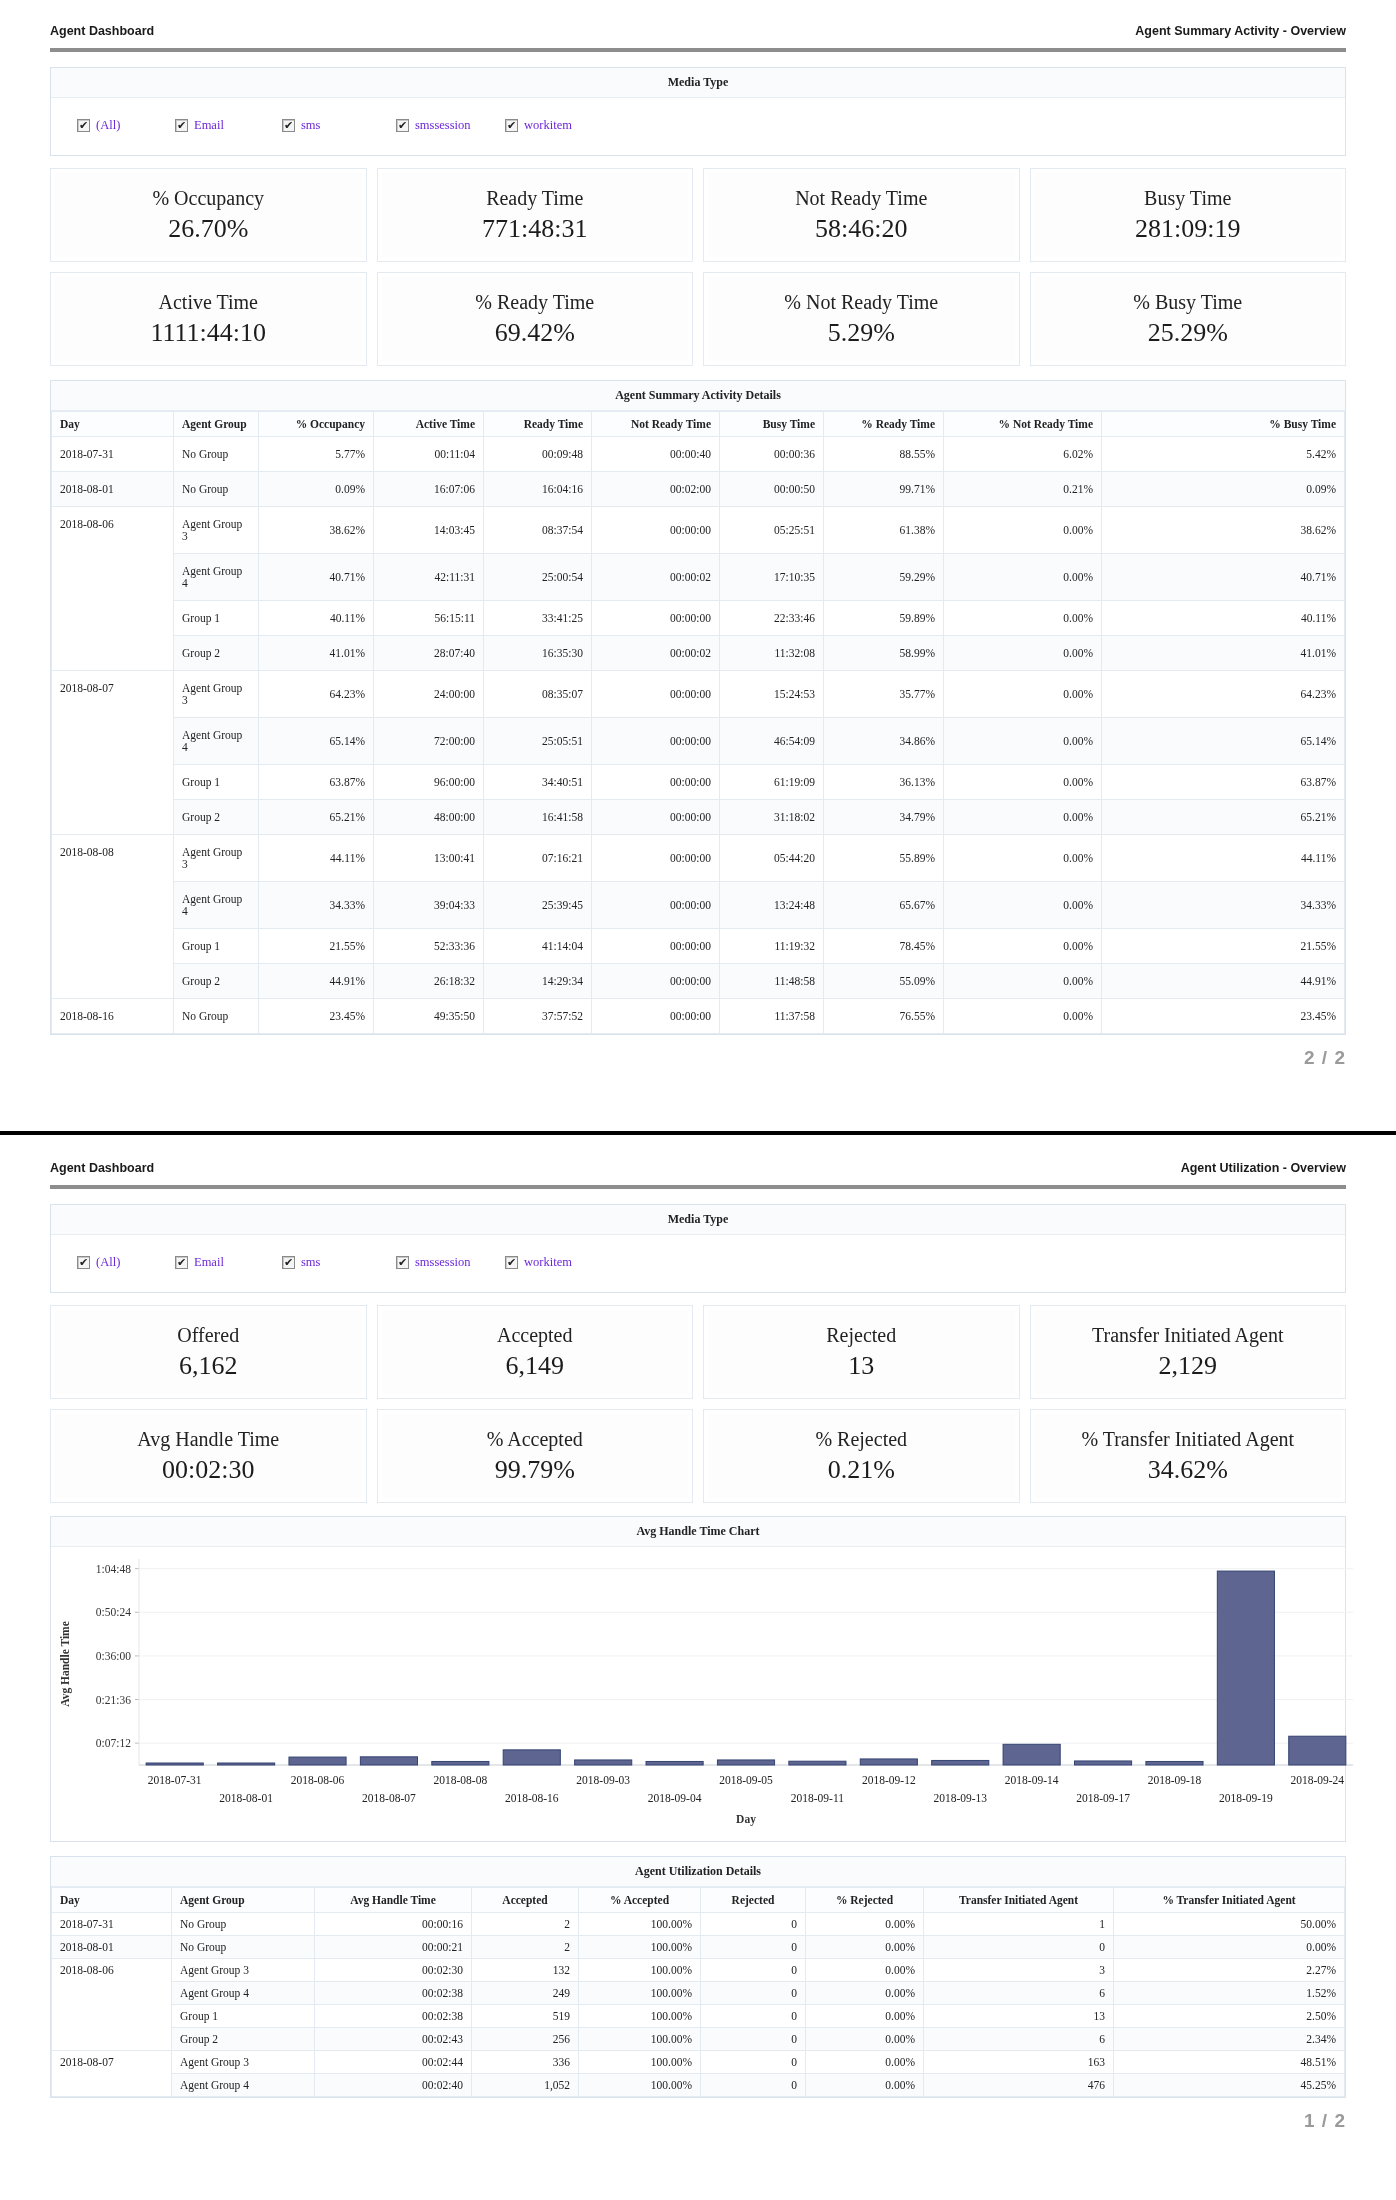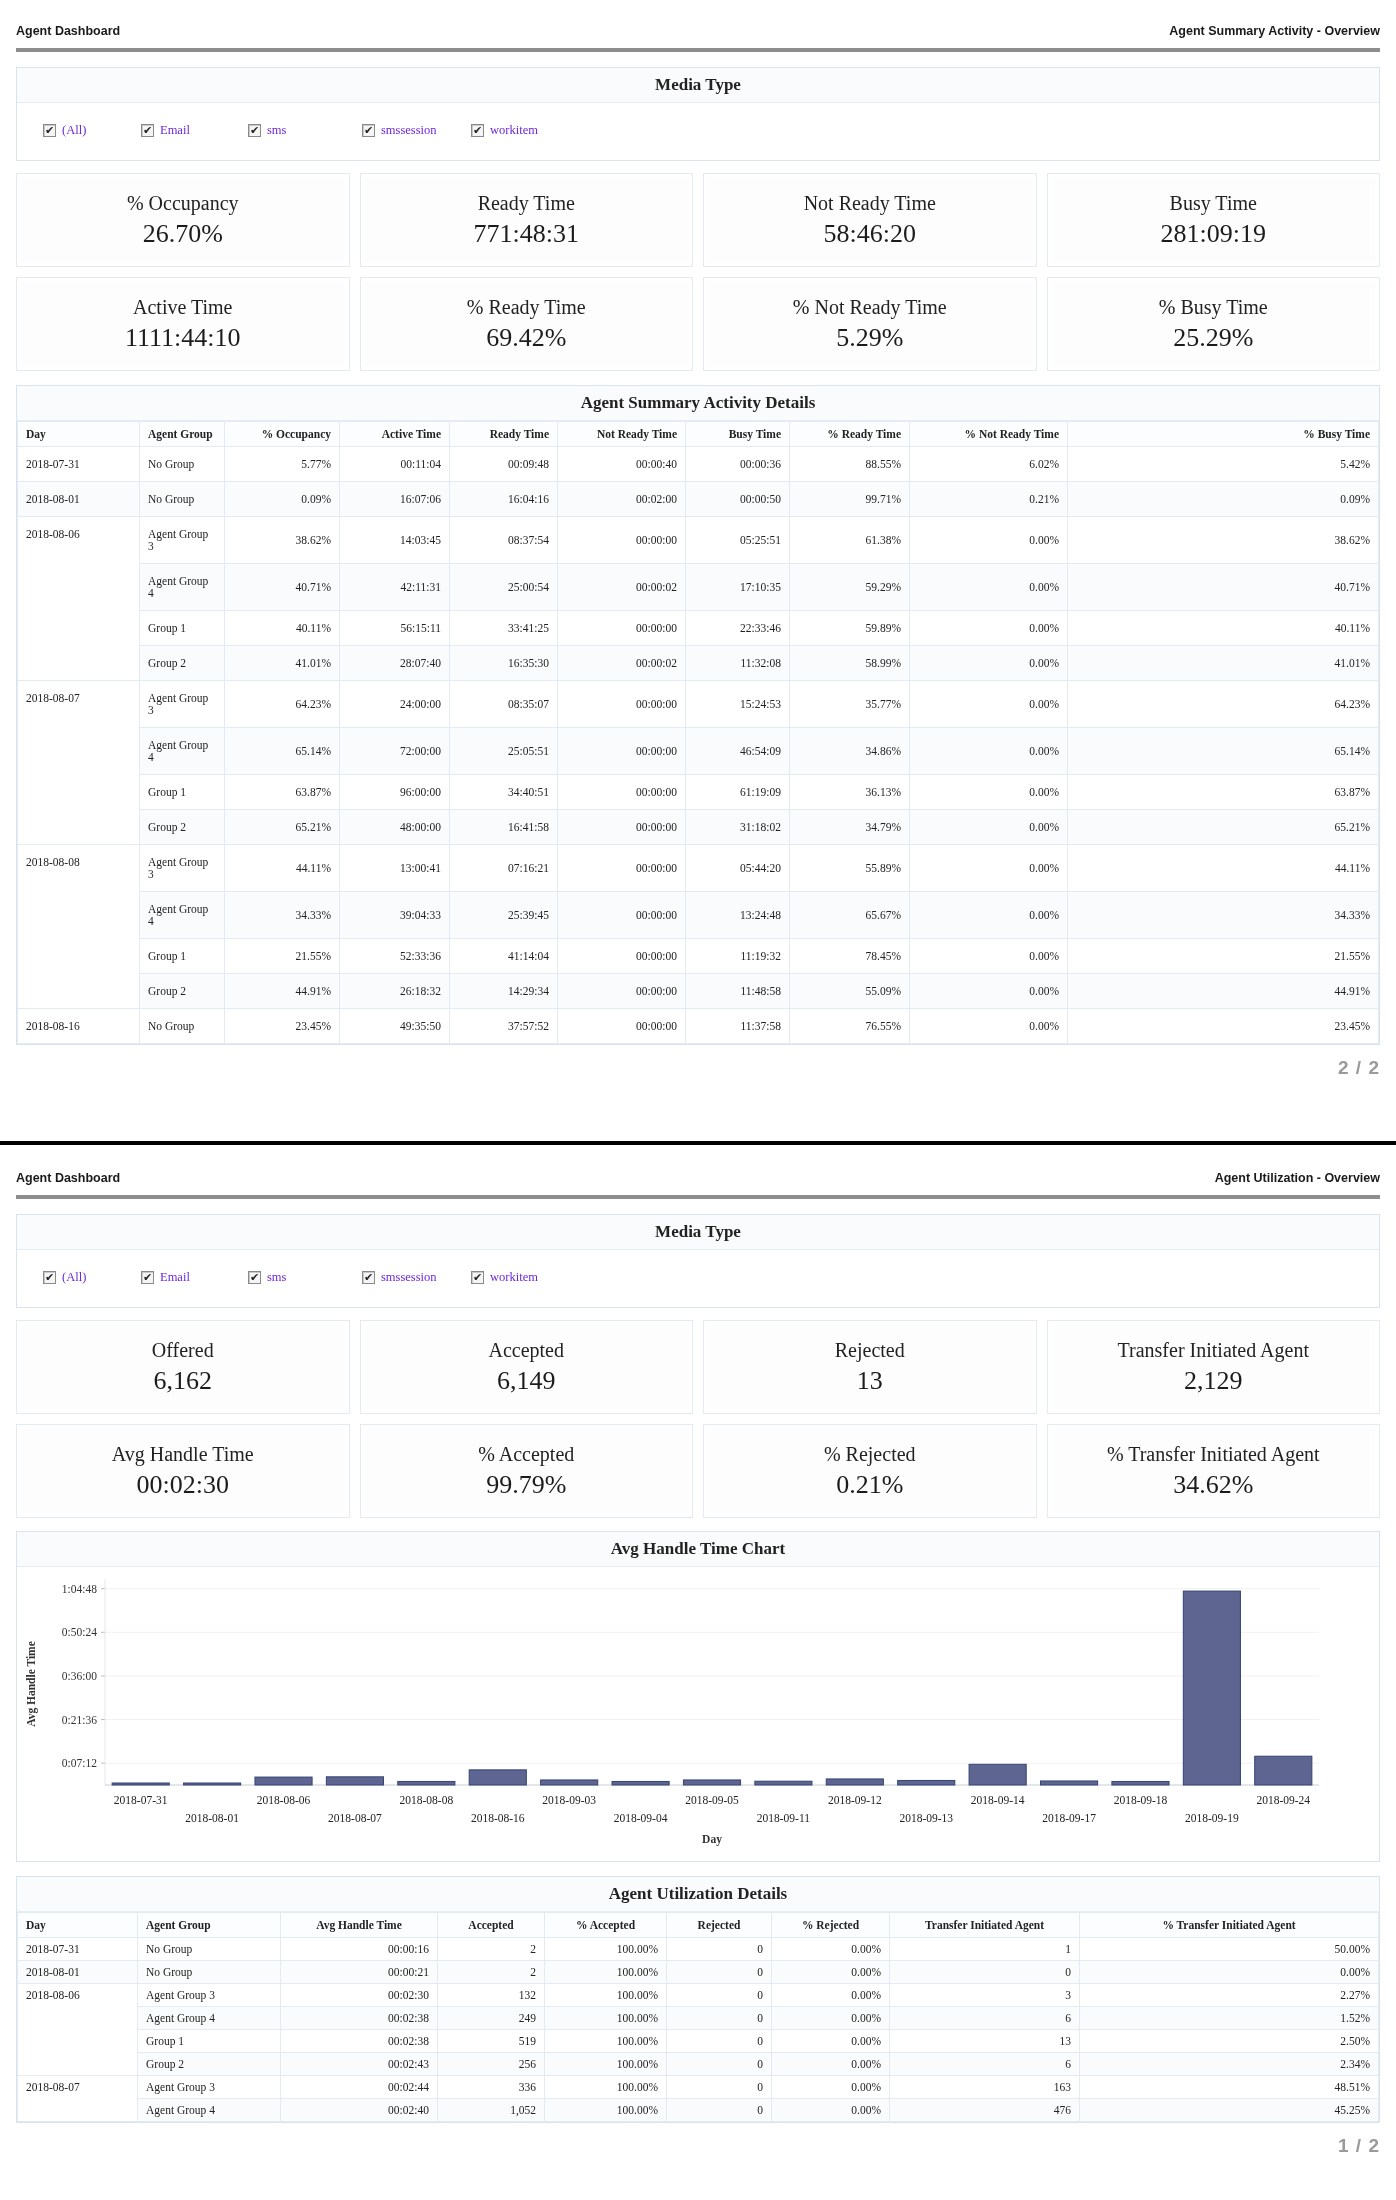--- a/index.html
+++ b/index.html
@@ -1,27 +1,27 @@
 <!DOCTYPE html>
 <html><head>
 <meta charset="utf-8">
 <style>
   * { margin:0; padding:0; box-sizing:border-box; }
   html,body { background:#fff; width:1396px; font-family:"Liberation Serif", serif; color:#222; }
-  .page { padding:0 16px; }
+  .page { padding:0 50px; }
 
   
   .hdr { display:flex; justify-content:space-between; align-items:flex-end;
          font-family:"Liberation Sans", sans-serif; font-size:12.5px; font-weight:bold; color:#1a1a1a;
          padding:24px 0 10px; }
   .hdr-rule { height:4px; background:#8d8d8d; margin-bottom:15px; }
 
   
   .panel { border:1px solid #d9e3ee; background:#fff; }
-  .panel-title { text-align:center; font-size:17px; font-weight:bold; color:#222;
+  .panel-title { text-align:center; font-size:12px; font-weight:bold; color:#222;
                  background:#fafbfc; padding:7px 0; border-bottom:1px solid #e7edf4; }
 
   
   .cb-row { display:flex; align-items:center; padding:20px 26px 22px; background:#fff; }
   .cb-item { display:flex; align-items:center; }
   .cb-box { width:13px; height:13px; border:1px solid #8a8a8a; background:#f5f5f5;
             box-shadow:inset 1px 1px 0 #c9c9c9; display:inline-flex; align-items:center; justify-content:center;
             font-size:11px; line-height:11px; color:#222; margin-right:6px; flex:none;
             font-family:"DejaVu Sans", sans-serif; }
   .cb-label { font-size:12.5px; color:#6d28d9; }

